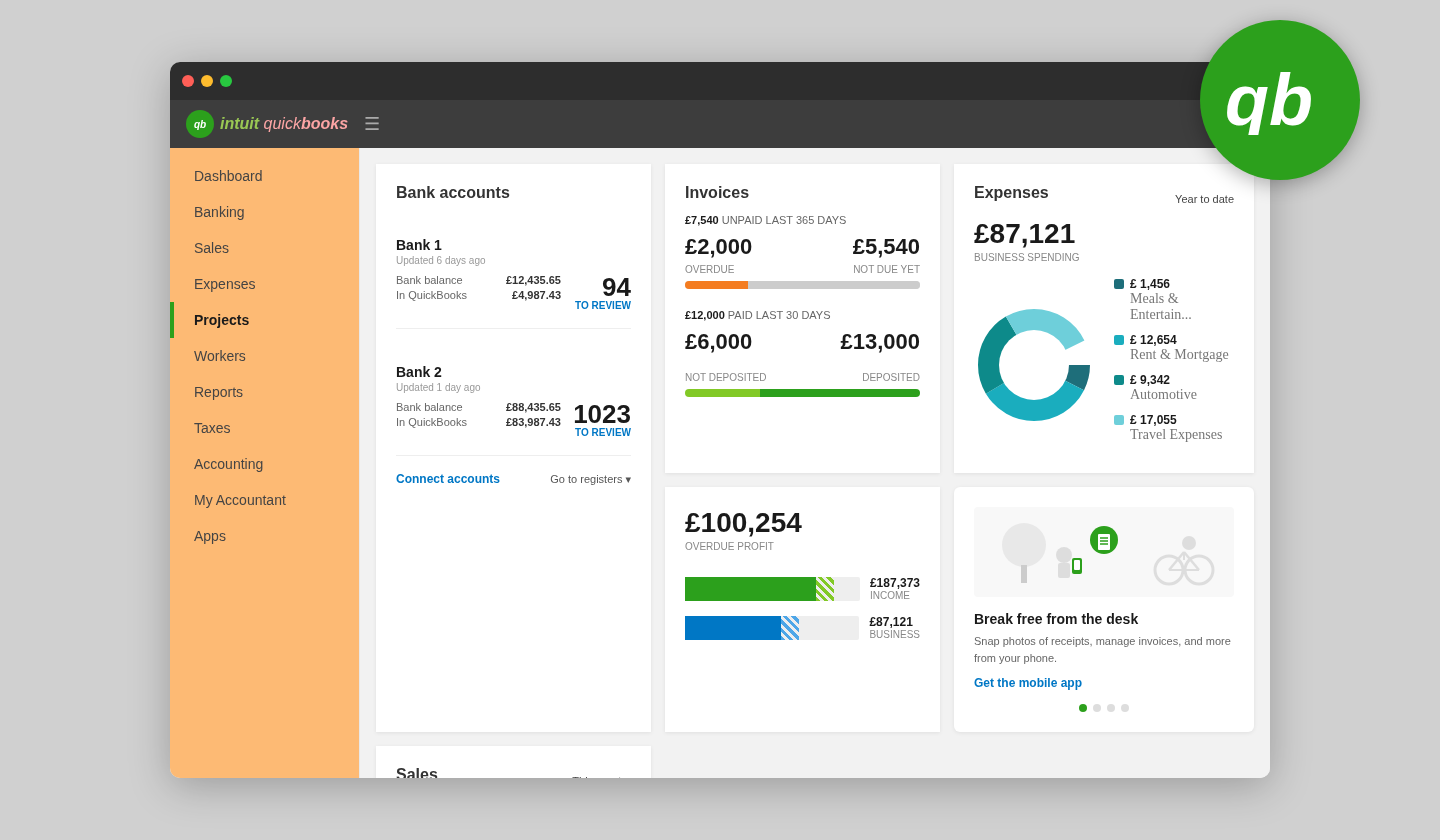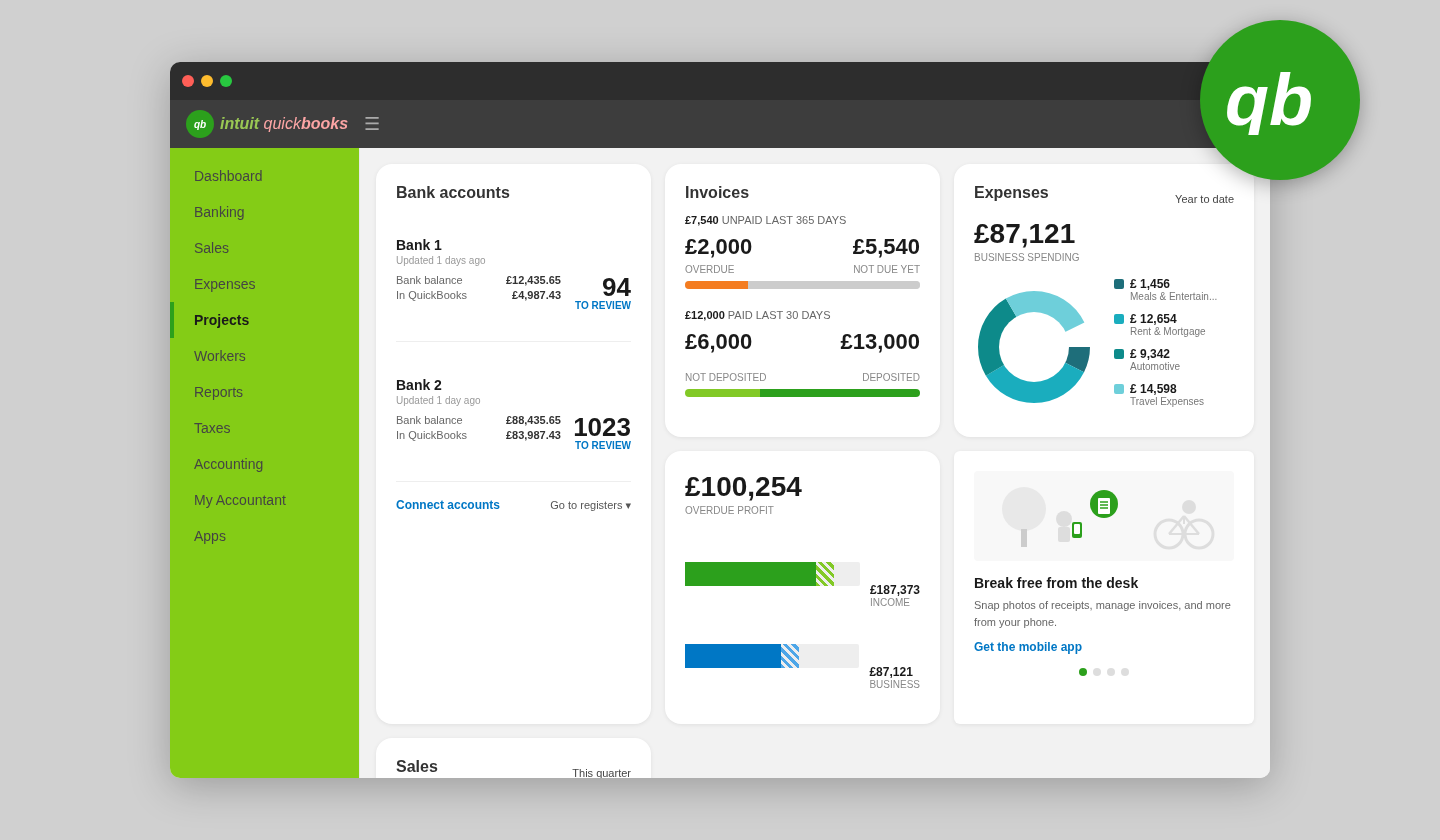--- a/index.html
+++ b/index.html
@@ -95,21 +95,21 @@
       color: #aaa;
       font-size: 18px;
       cursor: pointer;
     }
     .main-layout {
       display: flex;
       height: 630px;
     }
     .sidebar {
       width: 190px;
-      background: #84cc16;
+      background: #fdba74;
       padding: 10px 0;
       border-right: 1px solid #e8e8e8;
       flex-shrink: 0;
     }
     .sidebar-item {
       padding: 10px 24px;
       font-size: 14px;
       color: #444;
       cursor: pointer;
       position: relative;
@@ -134,21 +134,21 @@
       overflow: auto;
     }
     .dashboard-grid {
       display: grid;
       grid-template-columns: 1fr 1fr 300px;
       grid-template-rows: auto auto;
       gap: 14px;
     }
     .card {
       background: white;
-      border-radius: 16px;
+      border-radius: 0;
       padding: 20px;
       box-shadow: 0 1px 4px rgba(0,0,0,0.08);
     }
     .card-title {
       font-size: 16px;
       font-weight: 600;
       color: #333;
       margin-bottom: 12px;
     }
     
@@ -274,29 +274,30 @@
       flex-shrink: 0;
       margin-top: 2px;
     }
     .legend-amount {
       font-weight: 700;
       color: #1a1a1a;
       font-size: 12px;
     }
     .legend-name {
       color: #777;
-      font-size: 10px;
+      font-size: 14px;
+      font-family: Liberation Serif, serif;
     }
     
     .bank-card {
       grid-row: 1 / 3;
     }
     .bank-account {
       margin-bottom: 16px;
-      padding-bottom: 30px;
+      padding-bottom: 17px;
       border-bottom: 1px solid #eee;
       margin-top: 35px;
     }
     .bank-account:last-of-type {
       border-bottom: none;
     }
     .bank-name {
       font-size: 14px;
       font-weight: 700;
       color: #1a1a1a;
@@ -433,21 +434,20 @@
         #4da6e8 3px,
         transparent 3px,
         transparent 6px
       );
     }
     .pnl-bar-value {
       font-size: 12px;
       font-weight: 700;
       color: #1a1a1a;
       white-space: nowrap;
-      margin-top: 43px;
     }
     .pnl-bar-label {
       font-size: 10px;
       color: #888;
     }
     
     .sales-header {
       display: flex;
       justify-content: space-between;
       align-items: center;
@@ -665,34 +665,34 @@
               <div class="legend-item">
                 <div class="legend-dot" style="background:#0d8a8a;"></div>
                 <div>
                   <div class="legend-amount">£ 9,342</div>
                   <div class="legend-name">Automotive</div>
                 </div>
               </div>
               <div class="legend-item">
                 <div class="legend-dot" style="background:#6ecfda;"></div>
                 <div>
-                  <div class="legend-amount">£ 14,598</div>
+                  <div class="legend-amount">£ 17,055</div>
                   <div class="legend-name">Travel Expenses</div>
                 </div>
               </div>
             </div>
           </div>
         </div>
 
         <div class="card bank-card">
           <div class="card-title">Bank accounts</div>
 
           <div class="bank-account">
             <div class="bank-name">Bank 1</div>
-            <div class="bank-updated">Updated 1 days ago</div>
+            <div class="bank-updated">Updated 6 days ago</div>
             <div class="bank-balances">
               <div class="bank-bal-left">
                 <div class="bank-bal-row">
                   <span>Bank balance</span>
                   <span class="bank-bal-amount">£12,435.65</span>
                 </div>
                 <div class="bank-bal-row">
                   <span>In QuickBooks</span>
                   <span class="bank-bal-amount">£4,987.43</span>
                 </div>

